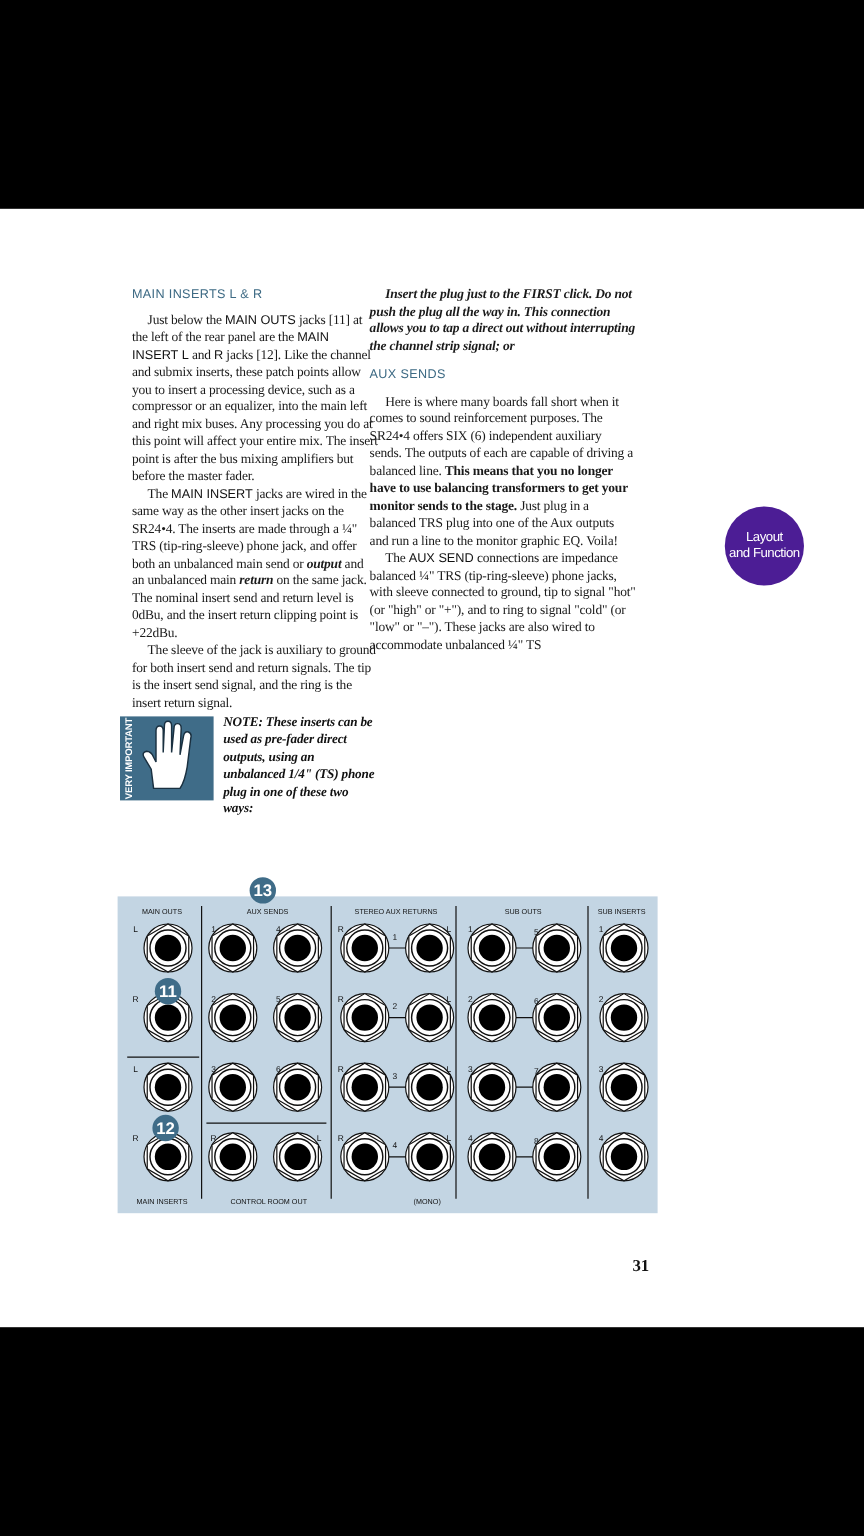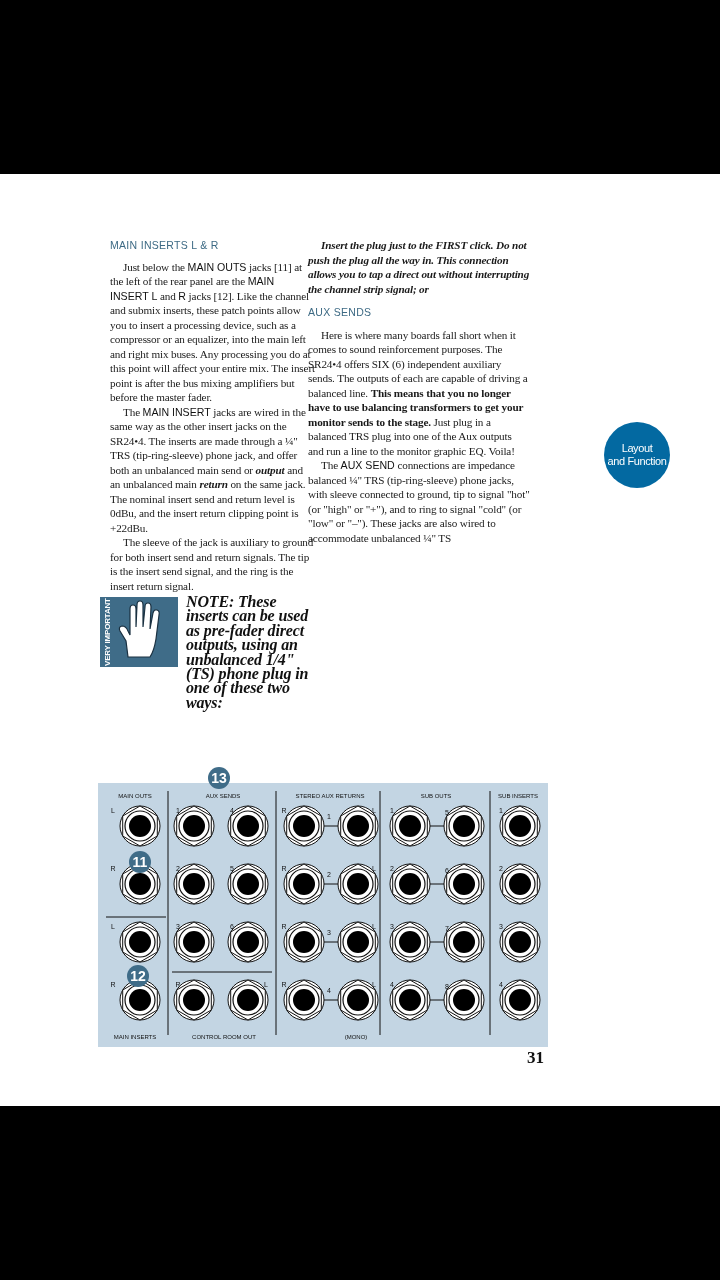--- a/index.html
+++ b/index.html
@@ -24,33 +24,33 @@
   .sans-b { font-family: "Liberation Sans", "DejaVu Sans", sans-serif; font-size: 10.6px; font-weight: normal; letter-spacing: 0; color: #111; }
   .bi { font-weight: bold; font-style: italic; }
   .b { font-weight: bold; margin-top: 24px; }
   .note-row { display: flex; margin-top: 2px; margin-left: -10px; }
   .vi-box { width: 78px; height: 70px; background: #3f6c88; position: relative; flex: none; margin-right: 8px; margin-top: 2px; }
   .vi-text {
     position: absolute; left: 1px; top: 0; width: 14px; height: 70px;
     writing-mode: vertical-rl; transform: rotate(180deg); text-align: center;
     font-family: "Liberation Sans", sans-serif; font-size: 8px; font-weight: bold; color: #fff; letter-spacing: -0.2px;
   }
-  .note-text { font-weight: bold; font-style: italic; font-size: 16px; line-height: 14.4px; color: #111; text-indent: 0; }
+  .note-text { font-weight: bold; font-style: italic; font-size: 11px; line-height: 14.4px; color: #111; text-indent: 0; }
   .mid-heading { margin-top: 9px; margin-bottom: 8px; }
   .badge {
     position: absolute; left: 604px; top: 248px; width: 66px; height: 66px; border-radius: 50%;
-    background: #0369a1; color: #fff; font-family: "Liberation Sans", sans-serif; font-size: 11px;
+    background: #4c1d95; color: #fff; font-family: "Liberation Sans", sans-serif; font-size: 11px;
     line-height: 13px; text-align: center; display: flex; flex-direction: column; justify-content: center;
     letter-spacing: -0.4px;
   }
   .page-num {
     position: absolute; left: 527px; top: 874px; font-family: "Liberation Serif", serif; font-weight: bold;
-    font-size: 17px; color: #111;
-  }
-  .panel-wrap { position: absolute; left: 98px; top: 584px; text-align: center; }
+    font-size: 14px; color: #111;
+  }
+  .panel-wrap { position: absolute; left: 98px; top: 548px; text-align: center; }
 </style>
 </head>
 <body>
 
 <div class="page">
 
   <div class="col col-left">
     <h3 class="heading">MAIN INSERTS L &amp; R</h3>
     <p><span>Just below the </span><span class="sans-b">MAIN OUTS</span><span> jacks [11] at the left of the rear panel are the </span><span class="sans-b">MAIN INSERT L</span><span> and </span><span class="sans-b">R</span><span> jacks [12]. Like the channel and submix inserts, these patch points allow you to insert a processing device, such as a compressor or an equalizer, into the main left and right mix buses. Any processing you do at this point will affect your entire mix. The insert point is after the bus mixing amplifiers but before the master fader.</span></p>
     <p><span>The </span><span class="sans-b">MAIN INSERT</span><span> jacks are wired in the same way as the other insert jacks on the SR24•4. The inserts are made through a ¼" TRS (tip-ring-sleeve) phone jack, and offer both an unbalanced main send or </span><span class="bi">output</span><span> and an unbalanced main </span><span class="bi">return</span><span> on the same jack. The nominal insert send and return level is 0dBu, and the insert return clipping point is +22dBu.</span></p>

